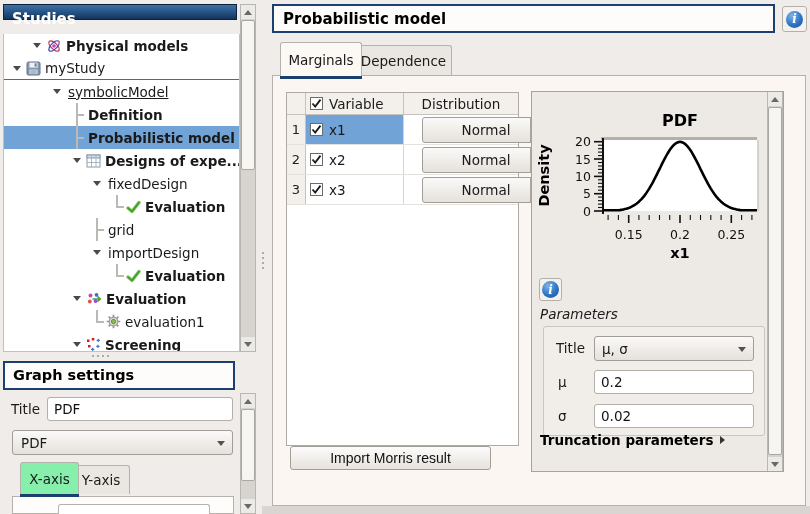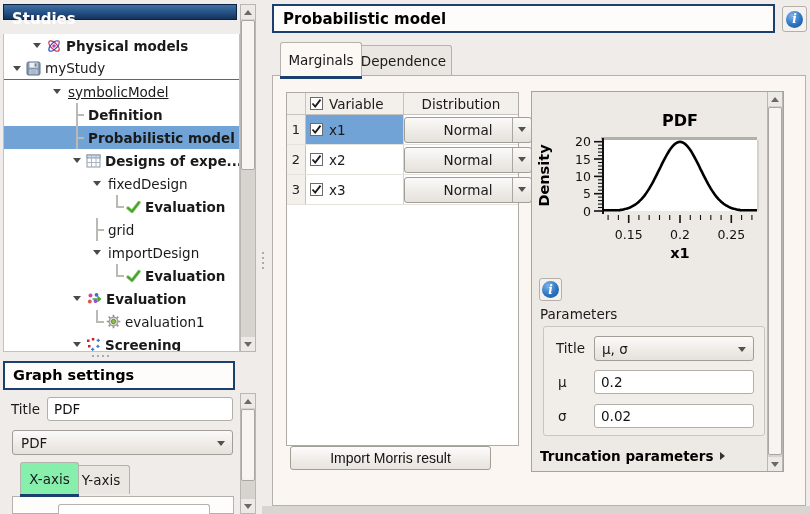--- a/index.html
+++ b/index.html
@@ -108,21 +108,21 @@
   }
   .t-header { display:flex; height:22px; background:#f3f0ec; border-bottom:1px solid #c6c2bd; font-size:13.5px; }
   .t-row { display:flex; height:30px; border-bottom:1px solid #e5e1dc; }
   .c-num { width:19px; flex:0 0 19px; background:#f3f0ec; border-right:1px solid #c6c2bd;
            display:flex; align-items:center; justify-content:center; font-size:13px; color:#222; }
   .c-var { width:98px; flex:0 0 98px; display:flex; align-items:center; padding-left:4px; border-right:1px solid #d8d4cf; }
   .c-var.sel { background:#72a3d6; }
   .c-dist { flex:1; display:flex; align-items:center; justify-content:center; }
   .t-header .c-var { border-right:1px solid #c6c2bd; }
   .cbx { display:inline-flex; margin-right:6px; }
-  .row-combo { width:128px; height:26px; justify-content:center; }
+  .row-combo { width:128px; height:26px; justify-content:center;margin-left:18px; }
   .row-combo .combo-text { width:83px; text-align:center; }
   .row-combo .arrow-seg {
     position:absolute; right:0; top:0; width:19px; height:100%; border-left:1px solid #aaa69f;
     display:flex; align-items:center; justify-content:center;
   }
   .row-combo .arrow-seg::after {
     content:""; width:0; height:0; border-left:4px solid transparent; border-right:4px solid transparent;
     border-top:5px solid #55524e;
   }
   .push-btn {
@@ -143,21 +143,21 @@
   .info-circle {
     width:17px; height:17px; border-radius:50%;
     background:radial-gradient(circle at 35% 28%, #7db3e8 0%, #2e74c0 55%, #174f98 100%);
     color:#fff; font-family:"DejaVu Serif", serif; font-style:italic; font-weight:bold;
     font-size:12px; display:flex; align-items:center; justify-content:center; line-height:1;
   }
   #param-group {
     position:absolute; left:11px; top:234px; width:222px; height:110px;
     background:#f1eee9; border:1px solid #c9c5c0; border-radius:3px;
   }
-  #truncation { position:absolute; left:8px; top:356px; font-weight:bold; font-size:13.5px; color:#000; display:flex; align-items:center; }
+  #truncation { position:absolute; left:8px; top:340px; font-weight:bold; font-size:13.5px; color:#000; display:flex; align-items:center; }
   #truncation .tri { margin-left:7px; width:0; height:0; border-top:4.5px solid transparent; border-bottom:4.5px solid transparent; border-left:5.5px solid #333; }
 
   .splitter-dots-h { display:flex; gap:3px; }
   .splitter-dots-h i, .splitter-dots-v i { width:2px; height:2px; background:#9a9792; border-radius:50%; display:block; }
   .splitter-dots-v { display:flex; flex-direction:column; gap:3px; }
 </style>
 </head>
 <body>
 
 <div class="abs" id="studies-header">
@@ -496,21 +496,21 @@
           <text x="148.0" y="143" text-anchor="middle" font-size="12.5" fill="#111">0.2</text>
           <text x="199.3" y="143" text-anchor="middle" font-size="12.5" fill="#111">0.25</text>
           <text x="148" y="162" text-anchor="middle" font-size="14.5" font-weight="bold" fill="#000">x1</text>
           <path d="M71.0 114.2L72.3 114.2L73.6 114.2L74.9 114.2L76.1 114.2L77.4 114.2L78.7 114.2L80.0 114.2L81.3 114.2L82.6 114.2L83.8 114.2L85.1 114.2L86.4 114.2L87.7 114.1L89.0 113.9L90.3 113.7L91.5 113.4L92.8 113.1L94.1 112.8L95.4 112.4L96.7 112.0L98.0 111.5L99.2 110.9L100.5 110.2L101.8 109.5L103.1 108.7L104.4 107.8L105.7 106.8L106.9 105.7L108.2 104.4L109.5 103.1L110.8 101.6L112.1 100.1L113.4 98.4L114.6 96.6L115.9 94.6L117.2 92.6L118.5 90.4L119.8 88.2L121.1 85.8L122.3 83.4L123.6 80.9L124.9 78.3L126.2 75.7L127.5 73.1L128.8 70.5L130.0 67.9L131.3 65.3L132.6 62.9L133.9 60.5L135.2 58.2L136.5 56.0L137.7 54.0L139.0 52.2L140.3 50.6L141.6 49.2L142.9 48.0L144.2 47.1L145.4 46.5L146.7 46.0L148.0 45.9L149.3 46.0L150.6 46.5L151.9 47.1L153.1 48.0L154.4 49.2L155.7 50.6L157.0 52.2L158.3 54.0L159.6 56.0L160.8 58.2L162.1 60.5L163.4 62.9L164.7 65.3L166.0 67.9L167.3 70.5L168.5 73.1L169.8 75.7L171.1 78.3L172.4 80.9L173.7 83.4L175.0 85.8L176.2 88.2L177.5 90.4L178.8 92.6L180.1 94.6L181.4 96.6L182.7 98.4L183.9 100.1L185.2 101.6L186.5 103.1L187.8 104.4L189.1 105.7L190.4 106.8L191.6 107.8L192.9 108.7L194.2 109.5L195.5 110.2L196.8 110.9L198.1 111.5L199.3 112.0L200.6 112.4L201.9 112.8L203.2 113.1L204.5 113.4L205.7 113.7L207.0 113.9L208.3 114.1L209.6 114.2L210.9 114.2L212.2 114.2L213.4 114.2L214.7 114.2L216.0 114.2L217.3 114.2L218.6 114.2L219.9 114.2L221.1 114.2L222.4 114.2L223.7 114.2L225.0 114.2" fill="none" stroke="#000000" stroke-width="2.6" stroke-linejoin="round"></path>
         </svg></div>
 
     <div class="abs info-btn" style="left:7px; top:186px; width:23px; height:23px;">
       <span class="info-circle">i</span>
     </div>
 
-    <span class="abs field-label" style="left:8px; top:214px;">Parameters</span>
+    <span class="abs field-label" style="left:8px; top:214px;font-style:italic;">Parameters</span>
 
     <div id="param-group">
       <span class="abs field-label" style="left:12px; top:13px;">Title</span>
       <div class="abs combo" style="left:50px; top:9px; width:160px; height:25px; padding-left:7px;">
         <span>μ, σ</span>
         <span class="arrow"></span>
       </div>
       <span class="abs field-label" style="left:14px; top:47px;">μ</span>
       <input class="abs text-input" style="left: 50px; top: 43px; width: 160px; height: 24px;" value="0.2">
       <span class="abs field-label" style="left:14px; top:81px;">σ</span>

